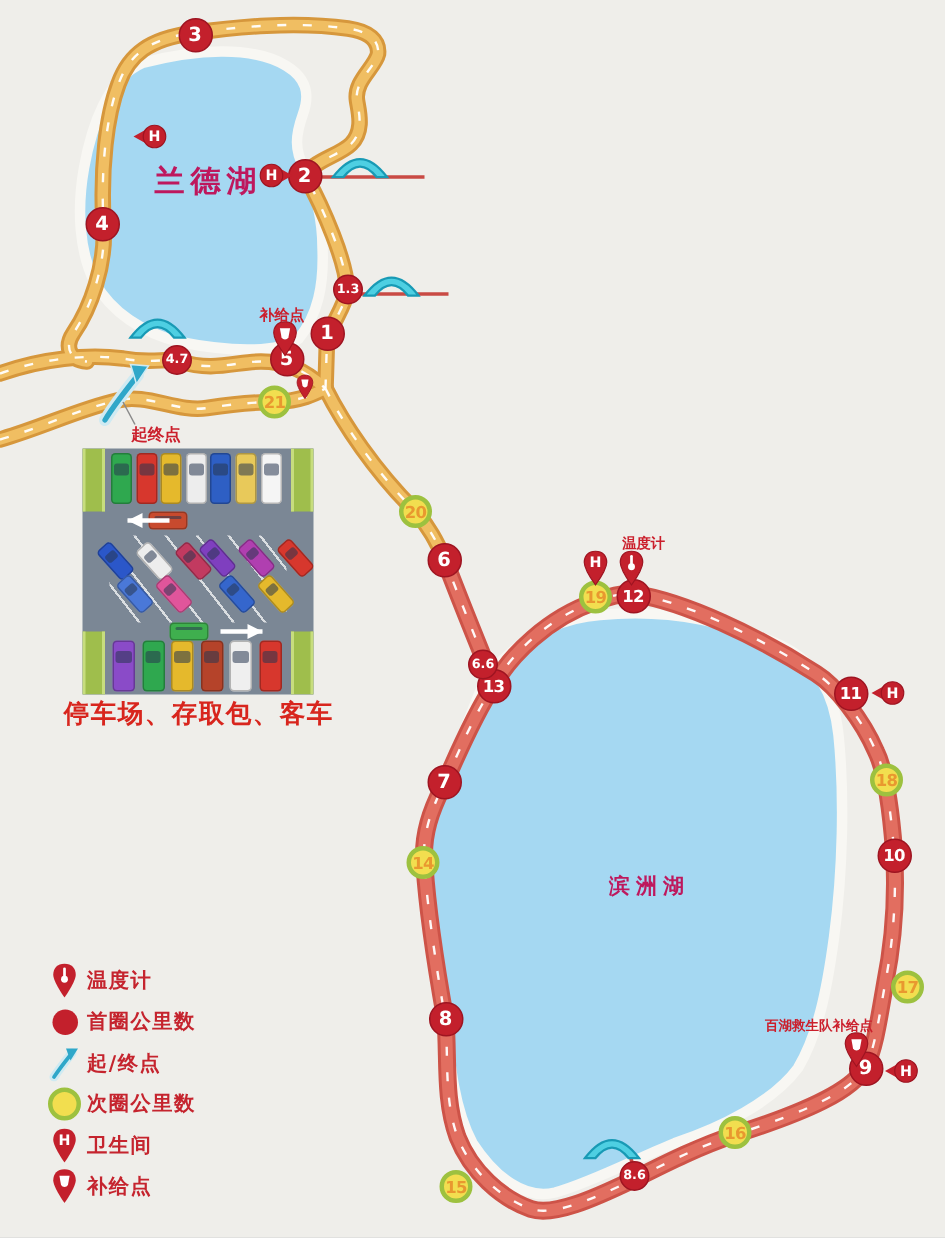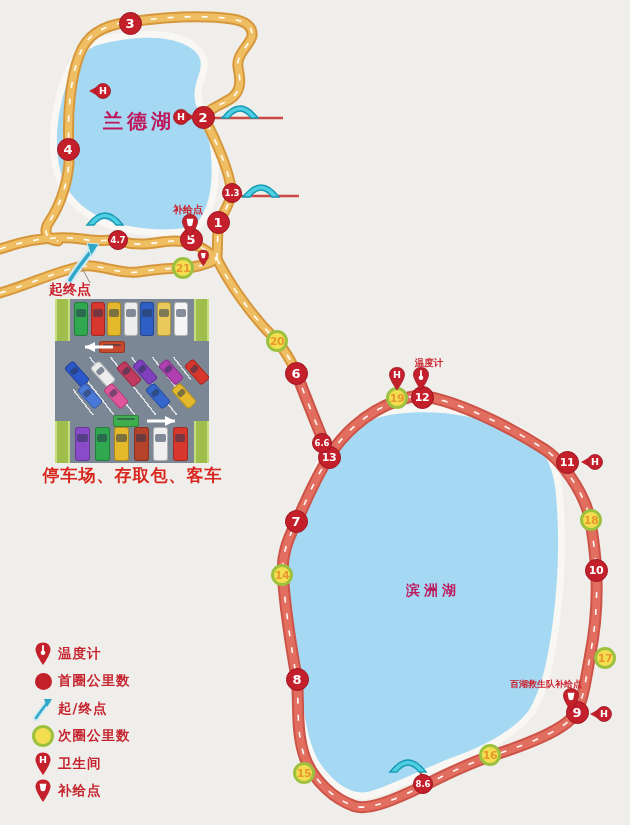--- a/index.html
+++ b/index.html
@@ -194,21 +194,21 @@
       <div class="mk mk-red" style="left: 179.5px; top: 227.5px; width: 23px; height: 23px;">5</div>
       <div class="mk mk-red" style="left: 284.5px; top: 361.5px; width: 23px; height: 23px;">6</div>
       <div class="mk mk-red" style="left: 284.5px; top: 509.5px; width: 23px; height: 23px;">7</div>
       <div class="mk mk-red" style="left: 285.5px; top: 667.5px; width: 23px; height: 23px;">8</div>
       <div class="mk mk-red" style="left: 565.5px; top: 700.5px; width: 23px; height: 23px;">9</div>
       <div class="mk mk-red two" style="left: 584.5px; top: 558.5px; width: 23px; height: 23px;">10</div>
       <div class="mk mk-red two" style="left: 555.5px; top: 450.5px; width: 23px; height: 23px;">11</div>
       <div class="mk mk-red two" style="left: 410.5px; top: 385.5px; width: 23px; height: 23px;">12</div>
       <div class="mk mk-red two" style="left: 317.5px; top: 445.5px; width: 23px; height: 23px;">13</div>
       <div class="mk mk-yellow" style="left: 271px; top: 564px; width: 22px; height: 22px;">14</div>
-      <div class="mk mk-yellow" style="left: 293px; top: 762px; width: 22px; height: 22px;">15</div>
+      <div class="mk mk-yellow" style="left: 293px; top: 780px; width: 22px; height: 22px;">15</div>
       <div class="mk mk-yellow" style="left: 479px; top: 744px; width: 22px; height: 22px;">16</div>
       <div class="mk mk-yellow" style="left: 578px; top: 647px; width: 22px; height: 22px; margin-left: 16px;">17</div>
       <div class="mk mk-yellow" style="left: 580px; top: 509px; width: 22px; height: 22px;">18</div>
       <div class="mk mk-yellow" style="left: 386px; top: 387px; width: 22px; height: 22px;">19</div>
       <div class="mk mk-yellow" style="left: 266px; top: 330px; width: 22px; height: 22px;">20</div>
       <div class="mk mk-yellow" style="left: 172px; top: 257px; width: 22px; height: 22px;">21</div>
       <div class="mk mk-dist" style="left: 222px; top: 183px; width: 20px; height: 20px;">1.3</div>
       <div class="mk mk-dist" style="left: 108px; top: 230px; width: 20px; height: 20px;">4.7</div>
       <div class="mk mk-dist" style="left: 312px; top: 433px; width: 20px; height: 20px;">6.6</div>
       <div class="mk mk-dist" style="left: 413px; top: 774px; width: 20px; height: 20px;">8.6</div>
@@ -249,21 +249,21 @@
           <path d="M5.6,5.8 L12.4,5.8 L11.3,12 A2.7,2.7 0 0 1 6.7,12 Z" fill="#fff"></path>
         </svg></span>
       <span class="pin" style="left: 411.5px; top: 366.08px;"><svg width="19" height="26" viewBox="0 0 19 26">
           <path d="M9,1.5 C13.8,1.5 16.5,4.6 16.5,8.8 C16.5,13.5 9,24 9,24 C9,24 1.5,13.5 1.5,8.8 C1.5,4.6 4.2,1.5 9,1.5 Z" fill="#C3202C" stroke="#9E1421" stroke-width="0.8"></path>
           <rect x="8.1" y="4" width="1.8" height="6.5" rx="0.9" fill="#fff"></rect>
           <circle cx="9" cy="11.8" r="2.3" fill="#fff"></circle>
         </svg></span>
       <div class="map-label" style="left: 188px; top: 210px; font-size: 10px;">补给点</div>
       <div class="map-label" style="left: 429px; top: 363px; font-size: 9.5px;">温度计</div>
       <div class="map-label" style="left: 546px; top: 684px; font-size: 9px;">百湖救生队补给点</div>
-      <div class="map-label" style="left: 70px; top: 290px; font-size: 14px;">起终点</div>
+      <div class="map-label" style="left: 104px; top: 290px; font-size: 11px;">起终点</div>
     </div>
 
   <div class="legend" id="legend">
       <div class="legend-row">
         <span class="legend-ico">
           <svg width="19" height="26" viewBox="0 0 19 26">
             <path d="M9,1.5 C13.8,1.5 16.5,4.6 16.5,8.8 C16.5,13.5 9,24 9,24 C9,24 1.5,13.5 1.5,8.8 C1.5,4.6 4.2,1.5 9,1.5 Z" fill="#C3202C"></path>
             <rect x="8.1" y="4" width="1.8" height="6.5" rx="0.9" fill="#fff"></rect>
             <circle cx="9" cy="11.8" r="2.3" fill="#fff"></circle>
           </svg>

